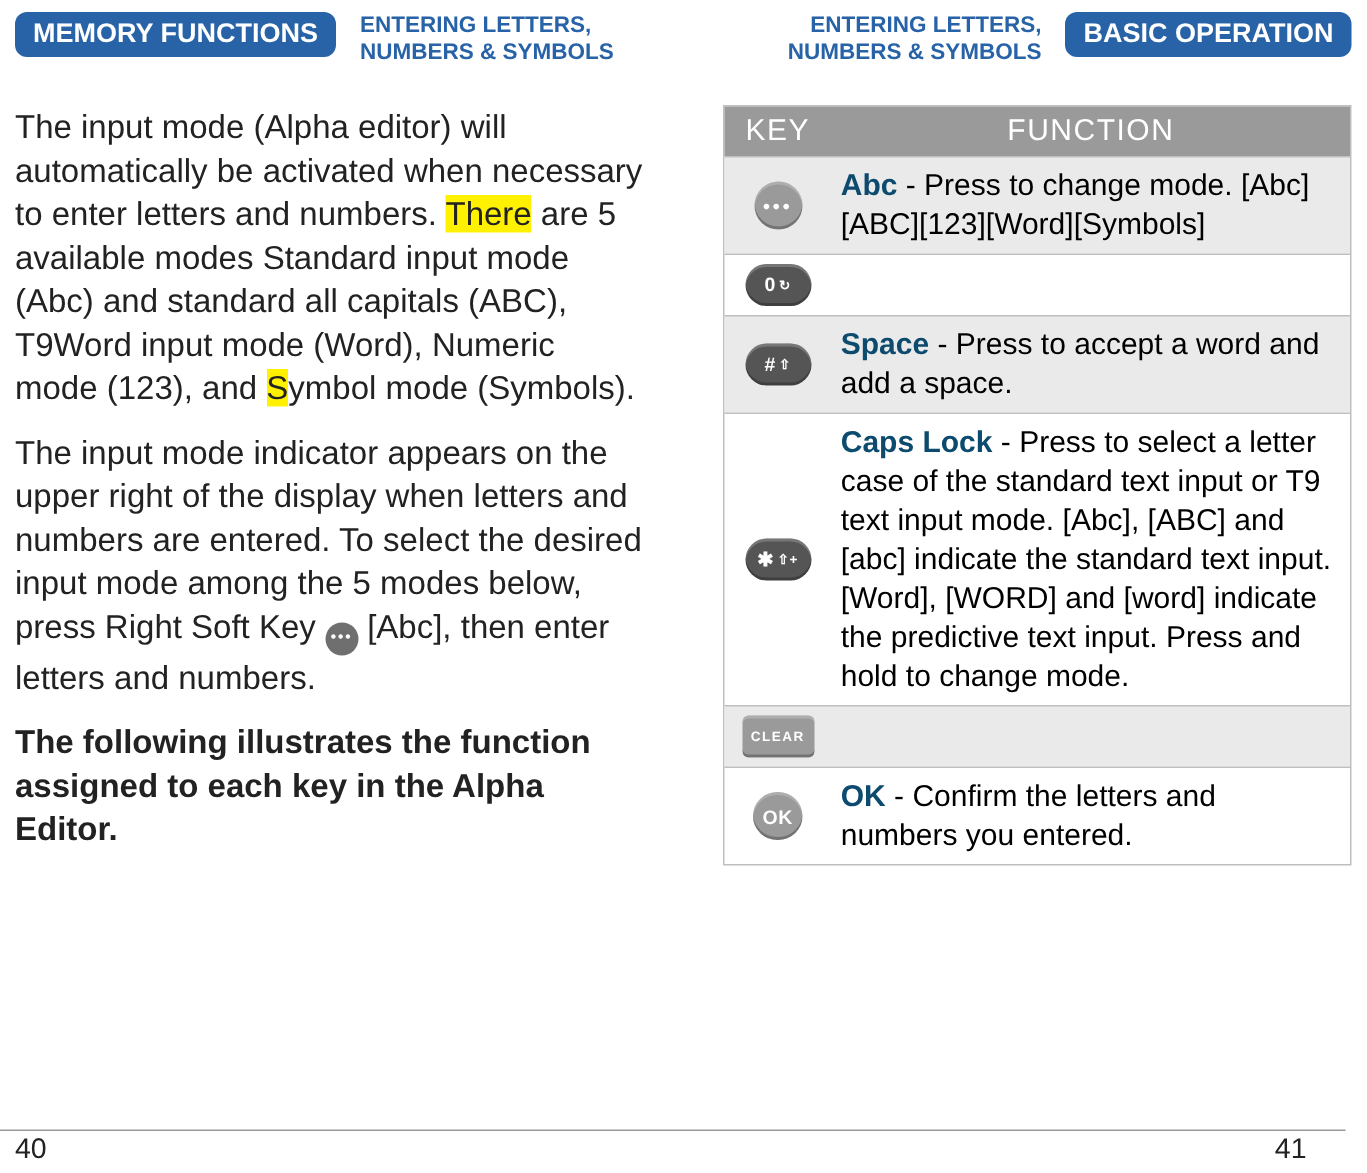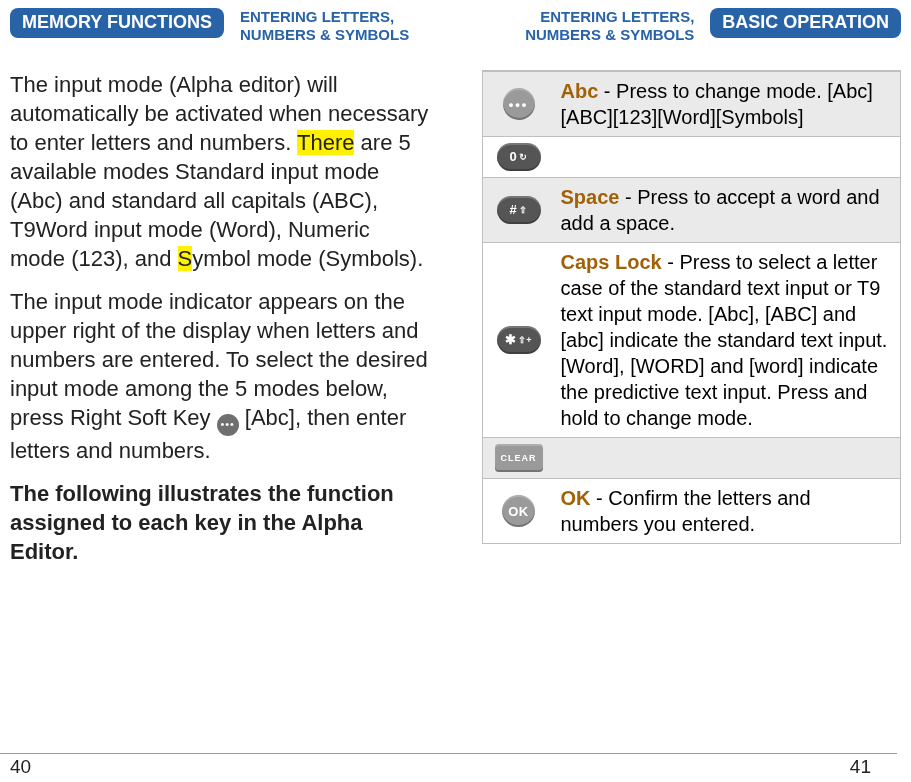--- a/index.html
+++ b/index.html
@@ -100,21 +100,21 @@
       align-items: center;
       justify-content: center;
       padding: 6px 4px;
     }
     .td-func {
       flex: 1;
       padding: 6px 8px 6px 6px;
       line-height: 1.3;
       font-stretch: condensed;
     }
-    .td-func .keyword { color: #a16207; font-weight: 700; }
+    .td-func .keyword { color: #0c4a6e; font-weight: 700; }
     .keycap {
       display: inline-flex;
       align-items: center;
       justify-content: center;
       background: #555;
       color: #fff;
       border-radius: 8px;
       font-weight: 700;
       font-size: 13px;
       min-width: 44px;
@@ -169,20 +169,24 @@
   </div>
 
   <div class="col col-right">
     <div class="header-row header-right">
       <span class="breadcrumb" style="white-space:pre-line;">ENTERING LETTERS,
 NUMBERS &amp; SYMBOLS</span>
       <span class="pill">BASIC OPERATION</span>
     </div>
 
     <div class="table">
+      <div class="thead">
+        <div class="th-key">KEY</div>
+        <div class="th-func">FUNCTION</div>
+      </div>
       <div id="table-body">
           <div class="trow alt">
             <div class="td-key">
               <span class="keycap round light dots">•••</span>
             </div>
             <div class="td-func"><span class="keyword">Abc</span><span> - Press to change mode. [Abc][ABC][123][Word][Symbols]</span></div>
           </div>
           <div class="trow">
             <div class="td-key">
               <span class="keycap pill">0<span class="sup">↻</span></span>

